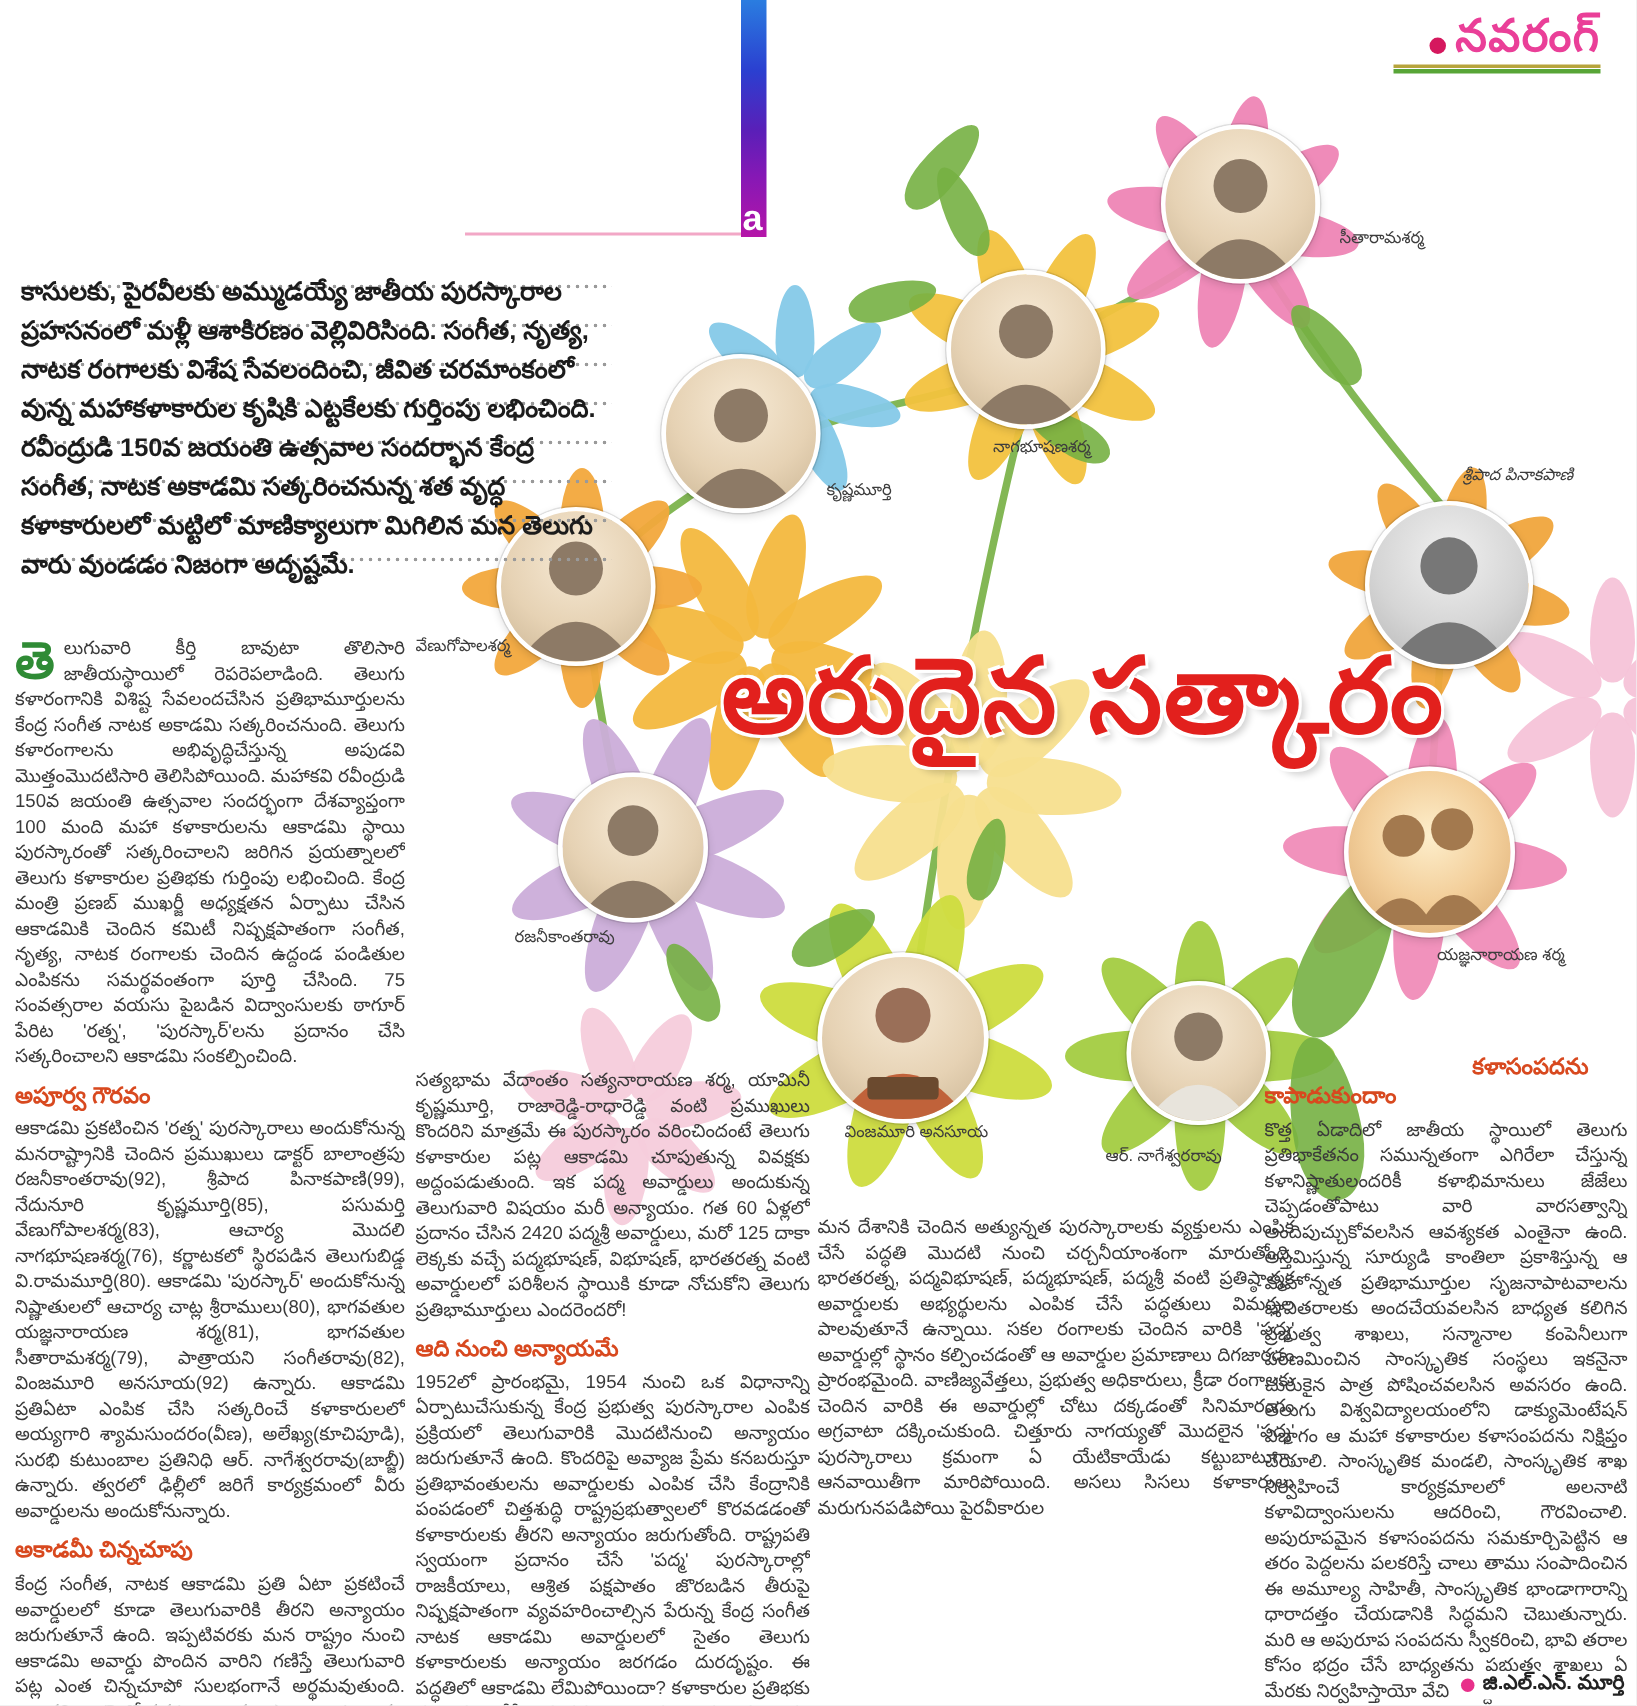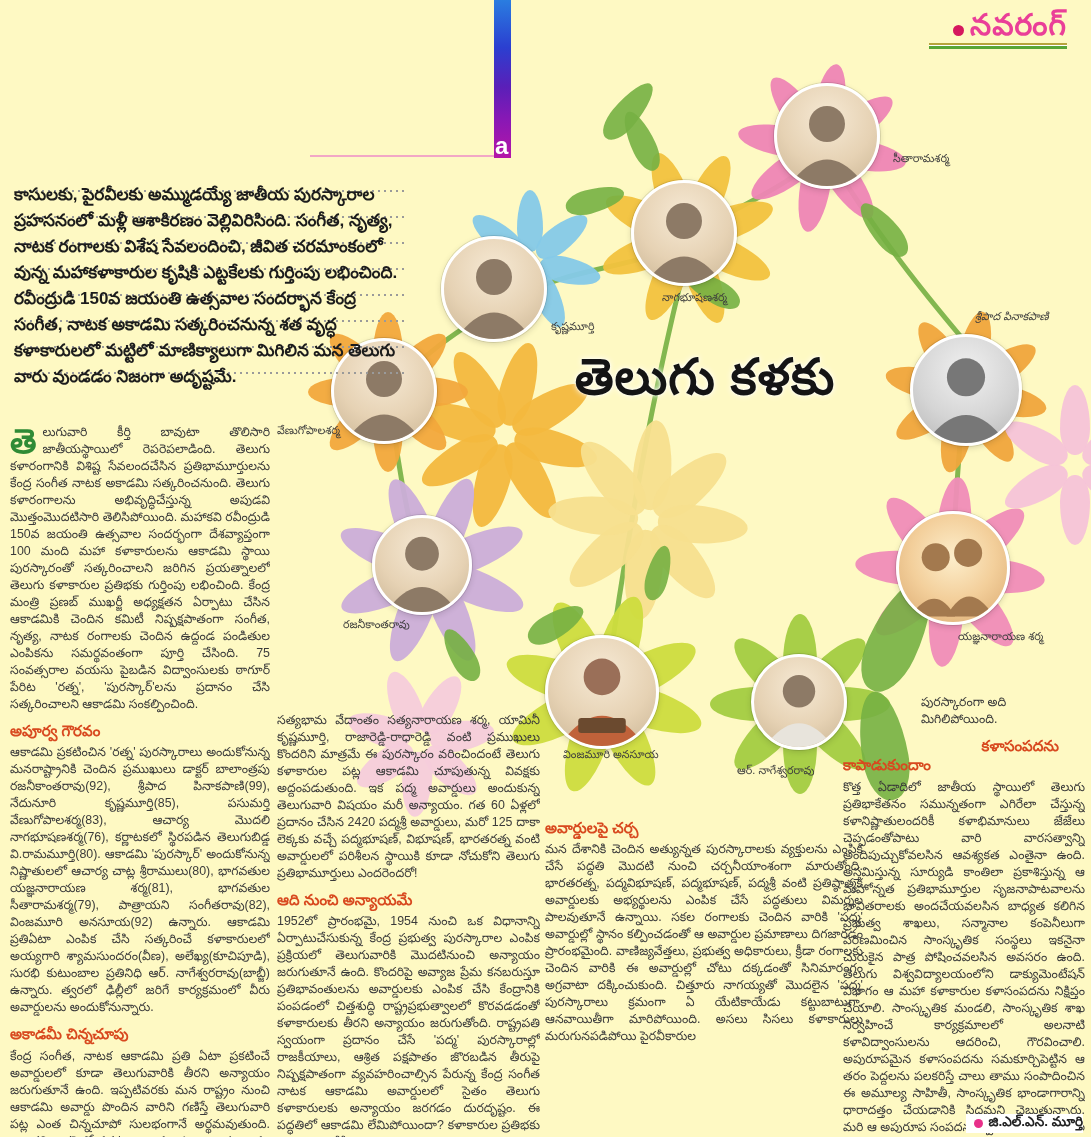--- a/index.html
+++ b/index.html
@@ -1,16 +1,16 @@
 <!DOCTYPE html>
 <html><head>
 <meta charset="utf-8">
 <style>
   html,body{margin:0;padding:0;background:#e8e8e8;}
-  .page{position:relative;width:1091px;height:1137px;background:#fef9c3;overflow:hidden;
+  .page{position:relative;width:1091px;height:1137px;background:#ffffff;overflow:hidden;
         font-family:"Liberation Sans", sans-serif;margin:0 auto;}
   
   .mast{position:absolute;top:10px;right:24px;text-align:right;z-index:30;}
   .mast-line{display:flex;align-items:flex-end;gap:6px;justify-content:flex-end;}
   .mast-dot{width:11px;height:11px;border-radius:50%;background:#d5185e;margin-bottom:4px;}
   .mast-title{font-size:30px;font-weight:bold;color:#ea3f98;letter-spacing:1px;line-height:1;}
   .mast-rule{margin-top:3px;height:6px;width:138px;margin-left:auto;
      background:linear-gradient(180deg,#b7a43c 0 38%,#ffffff 38% 55%,#58a537 55% 100%);}
   
   .gradbar{position:absolute;left:494px;top:0;width:17px;height:158px;z-index:6;
@@ -220,21 +220,21 @@
       <span class="mast-title">నవరంగ్</span>
     </div>
     <div class="mast-rule"></div>
   </div>
 
   <div class="gradbar">
     <span class="gradbar-letter">a</span>
   </div>
   <div class="pink-rule"></div>
 
-  <h1 class="title-black">తెలుగు కళకు</h1>
+  <h1 class="title-red">అరుదైన సత్కారం</h1>
 
   <div class="intro">కాసులకు, పైరవీలకు అమ్ముడయ్యే జాతీయ పురస్కారాల ప్రహసనంలో మళ్లీ ఆశాకిరణం వెల్లివిరిసింది. సంగీత, నృత్య, నాటక రంగాలకు విశేష సేవలందించి, జీవిత చరమాంకంలో వున్న మహాకళాకారుల కృషికి ఎట్టకేలకు గుర్తింపు లభించింది. రవీంద్రుడి 150వ జయంతి ఉత్సవాల సందర్భాన కేంద్ర సంగీత, నాటక అకాడమి సత్కరించనున్న శత వృద్ధ కళాకారులలో మట్టిలో మాణిక్యాలుగా మిగిలిన మన తెలుగు వారు వుండడం నిజంగా అదృష్టమే.</div>
 
   <div class="photo" style="left:774px;top:83px;width:106px;height:106px;">
     <svg viewBox="0 0 100 100">
         <circle cx="50" cy="38" r="18" fill="#8d7a66"></circle>
         <path d="M18,92 Q50,55 82,92 L82,100 L18,100 Z" fill="#8d7a66"></path>
       </svg>
   </div>
   <span class="photo-caption" style="left:893px;top:152px;">సీతారామశర్మ</span>
@@ -314,26 +314,24 @@
     <p>కేంద్ర సంగీత, నాటక ఆకాడమి ప్రతి ఏటా ప్రకటించే అవార్డులలో కూడా తెలుగువారికి తీరని అన్యాయం జరుగుతూనే ఉంది. ఇప్పటివరకు మన రాష్ట్రం నుంచి ఆకాడమి అవార్డు పొందిన వారిని గణిస్తే తెలుగువారి పట్ల ఎంత చిన్నచూపో సులభంగానే అర్థమవుతుంది. ఆకాడమి 'ఫెలో-రత్న'గా ఒక స్థాయి, 'అవార్డు-పురస్కారం' మరో స్థాయిలో ప్రతి ఏటా కళారంగంలో ప్రతిభావంతుల ఎంపిక జరుగుతోంది. ఇప్పటి దాకా కేవలం 40 మందికి మాత్రమే కేంద్రస్థాయిలో అందివచ్చిన 'రత్న' గ్రహీతలలో తెలుగు వారెందరో లెక్కకడితే ఆకాడమి పాటిస్తున్న ప్రమాణాలు, ఎంపిక పద్ధతులు ఎంత వివక్షాపూరితమో తెలిసివస్తుంది. మంగళంపల్లి బాలమురళీకృష్ణ, వెంపటి చినసత్యం, అభినవ</p>
   </div>
 
   <div class="col" id="col2">
     <p>సత్యభామ వేదాంతం సత్యనారాయణ శర్మ, యామినీ కృష్ణమూర్తి, రాజారెడ్డి-రాధారెడ్డి వంటి ప్రముఖులు కొందరిని మాత్రమే ఈ పురస్కారం వరించిందంటే తెలుగు కళాకారుల పట్ల ఆకాడమి చూపుతున్న వివక్షకు అద్దంపడుతుంది. ఇక పద్మ అవార్డులు అందుకున్న తెలుగువారి విషయం మరీ అన్యాయం. గత 60 ఏళ్లలో ప్రదానం చేసిన 2420 పద్మశ్రీ అవార్డులు, మరో 125 దాకా లెక్కకు వచ్చే పద్మభూషణ్, విభూషణ్, భారతరత్న వంటి అవార్డులలో పరిశీలన స్థాయికి కూడా నోచుకోని తెలుగు ప్రతిభామూర్తులు ఎందరెందరో!</p>
     <h2 class="sec-h">ఆది నుంచి అన్యాయమే</h2>
     <p>1952లో ప్రారంభమై, 1954 నుంచి ఒక విధానాన్ని ఏర్పాటుచేసుకున్న కేంద్ర ప్రభుత్వ పురస్కారాల ఎంపిక ప్రక్రియలో తెలుగువారికి మొదటినుంచి అన్యాయం జరుగుతూనే ఉంది. కొందరిపై అవ్యాజ ప్రేమ కనబరుస్తూ ప్రతిభావంతులను అవార్డులకు ఎంపిక చేసి కేంద్రానికి పంపడంలో చిత్తశుద్ధి రాష్ట్రప్రభుత్వాలలో కొరవడడంతో కళాకారులకు తీరని అన్యాయం జరుగుతోంది. రాష్ట్రపతి స్వయంగా ప్రదానం చేసే 'పద్మ' పురస్కారాల్లో రాజకీయాలు, ఆశ్రిత పక్షపాతం జొరబడిన తీరుపై నిష్పక్షపాతంగా వ్యవహరించాల్సిన పేరున్న కేంద్ర సంగీత నాటక ఆకాడమి అవార్డులలో సైతం తెలుగు కళాకారులకు అన్యాయం జరగడం దురదృష్టం. ఈ పద్ధతిలో ఆకాడమి లేమిపోయిందా? కళాకారుల ప్రతిభకు మదింపు వేసే వ్యవస్థ కొలబద్దలా మారిన వైనం తెలుగువారి దురదృష్టం. కేంద్ర హోదాలు జారీచేసే</p>
   </div>
 
   <div class="col" id="col3">
-    <h2 class="sec-h">అవార్డులపై చర్చ</h2>
     <p>మన దేశానికి చెందిన అత్యున్నత పురస్కారాలకు వ్యక్తులను ఎంపిక చేసే పద్ధతి మొదటి నుంచి చర్చనీయాంశంగా మారుతోంది. భారతరత్న, పద్మవిభూషణ్, పద్మభూషణ్, పద్మశ్రీ వంటి ప్రతిష్ఠాత్మక అవార్డులకు అభ్యర్థులను ఎంపిక చేసే పద్ధతులు విమర్శల పాలవుతూనే ఉన్నాయి. సకల రంగాలకు చెందిన వారికి 'పద్మ' అవార్డుల్లో స్థానం కల్పించడంతో ఆ అవార్డుల ప్రమాణాలు దిగజారడం ప్రారంభమైంది. వాణిజ్యవేత్తలు, ప్రభుత్వ అధికారులు, క్రీడా రంగాలకు చెందిన వారికి ఈ అవార్డుల్లో చోటు దక్కడంతో సినిమారంగం అగ్రవాటా దక్కించుకుంది. చిత్తూరు నాగయ్యతో మొదలైన 'పద్మ' పురస్కారాలు క్రమంగా ఏ యేటికాయేడు కట్టుబాటుగా, ఆనవాయితీగా మారిపోయింది. అసలు సిసలు కళాకారులు మరుగునపడిపోయి పైరవీకారుల</p>
   </div>
 
   <div class="col" id="col4">
-    <p class="p1">పురస్కారంగా అది మిగిలిపోయింది.</p>
     <h2 class="sec-h h1">కళాసంపదను</h2>
     <h2 class="sec-h h2">కాపాడుకుందాం</h2>
     <p>కొత్త ఏడాదిలో జాతీయ స్థాయిలో తెలుగు ప్రతిభాకేతనం సమున్నతంగా ఎగిరేలా చేస్తున్న కళానిష్ణాతులందరికీ కళాభిమానులు జేజేలు చెప్పడంతోపాటు వారి వారసత్వాన్ని అందిపుచ్చుకోవలసిన ఆవశ్యకత ఎంతైనా ఉంది. అస్తమిస్తున్న సూర్యుడి కాంతిలా ప్రకాశిస్తున్న ఆ మహోన్నత ప్రతిభామూర్తుల సృజనాపాటవాలను భావితరాలకు అందచేయవలసిన బాధ్యత కలిగిన ప్రభుత్వ శాఖలు, సన్మానాల కంపెనీలుగా పరిణమించిన సాంస్కృతిక సంస్థలు ఇకనైనా చురుకైన పాత్ర పోషించవలసిన అవసరం ఉంది. తెలుగు విశ్వవిద్యాలయంలోని డాక్యుమెంటేషన్ విభాగం ఆ మహా కళాకారుల కళాసంపదను నిక్షిప్తం చేయాలి. సాంస్కృతిక మండలి, సాంస్కృతిక శాఖ నిర్వహించే కార్యక్రమాలలో అలనాటి కళావిద్వాంసులను ఆదరించి, గౌరవించాలి. అపురూపమైన కళాసంపదను సమకూర్చిపెట్టిన ఆ తరం పెద్దలను పలకరిస్తే చాలు తాము సంపాదించిన ఈ అమూల్య సాహితీ, సాంస్కృతిక భాండాగారాన్ని ధారాదత్తం చేయడానికి సిద్ధమని చెబుతున్నారు. మరి ఆ అపురూప సంపదను స్వీకరించి, భావి తరాల కోసం భద్రం చేసే బాధ్యతను ప్రభుత్వ శాఖలు ఏ మేరకు నిర్వహిస్తాయో వేచి చూద్దాం.</p>
     <div class="byline">
       <span class="byline-dot"></span>
       <span>జి.ఎల్.ఎన్. మూర్తి</span>
     </div>
   </div>
 
 </div>

